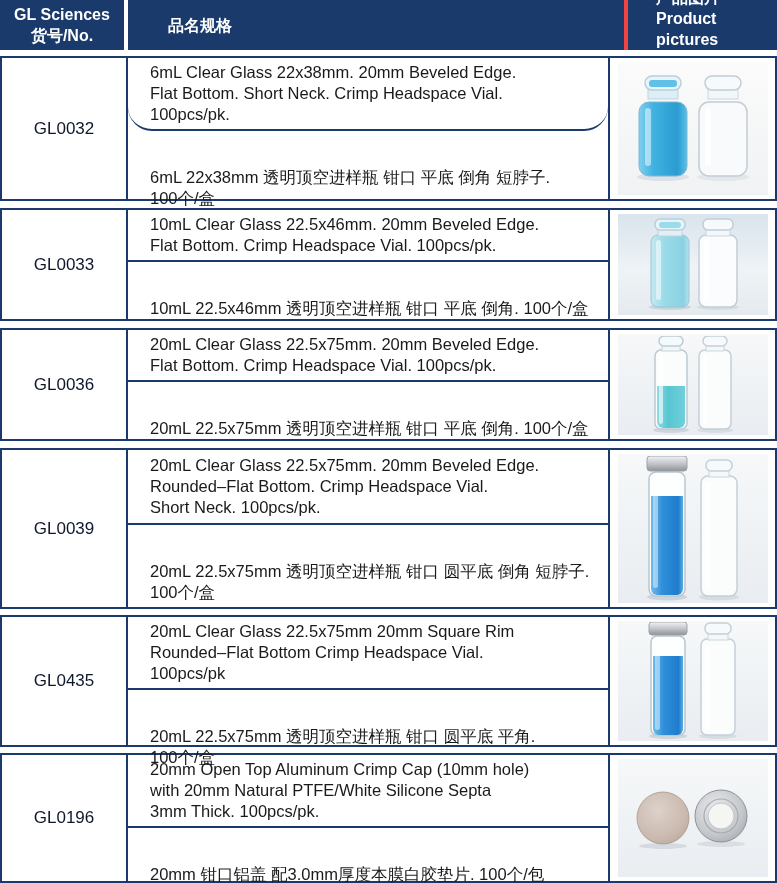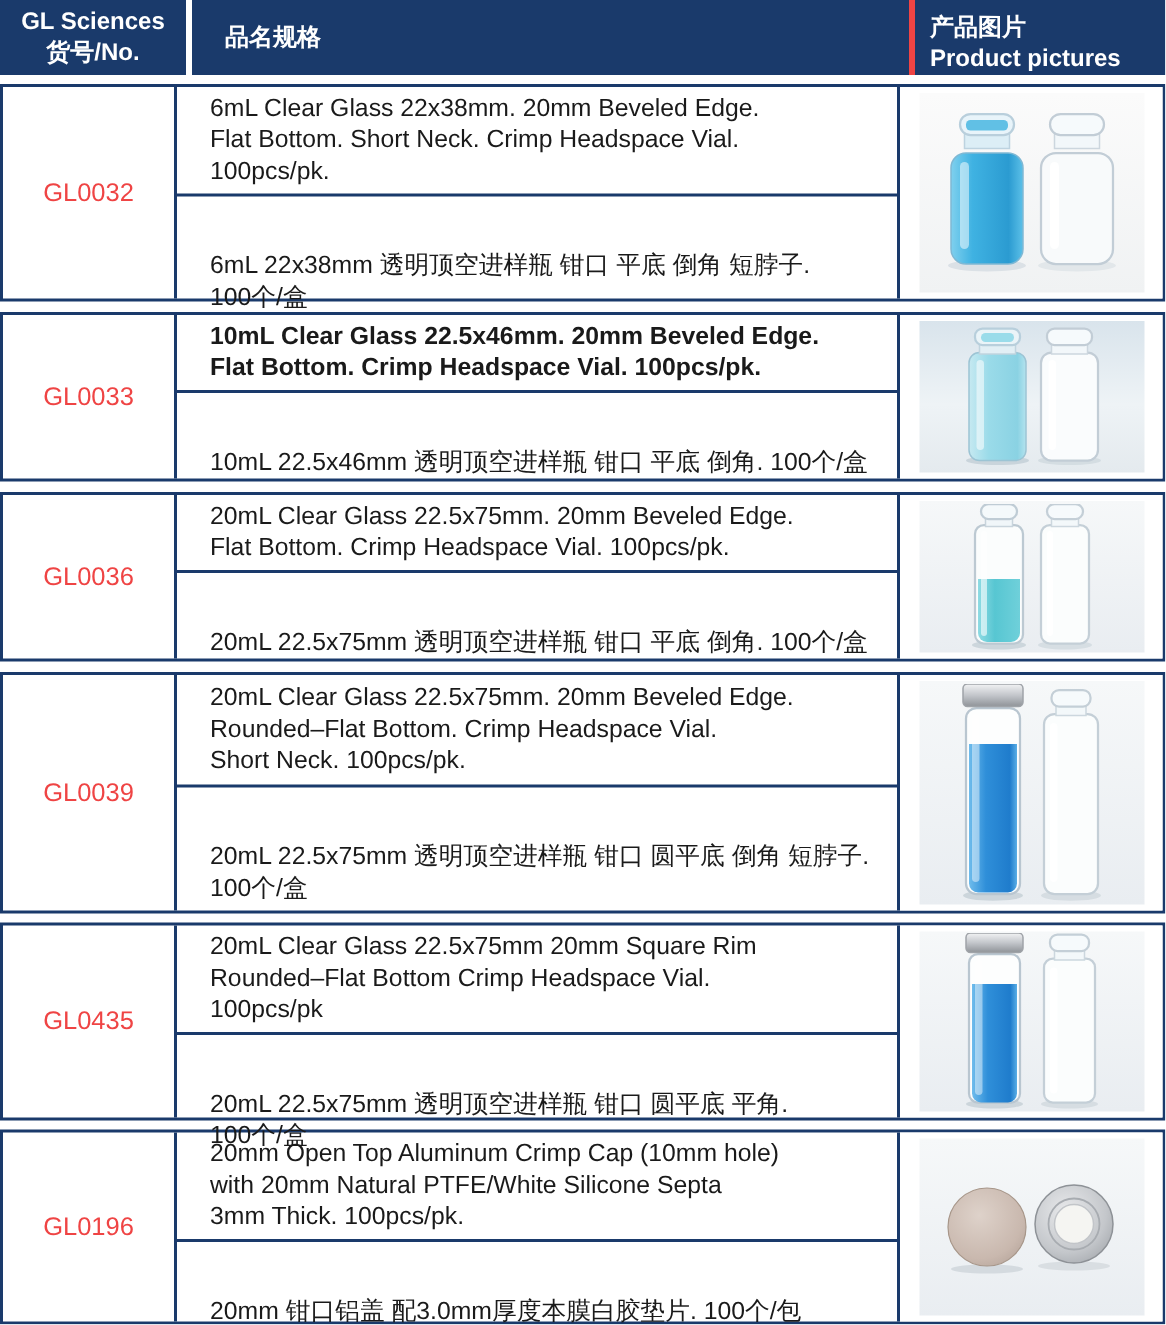--- a/index.html
+++ b/index.html
@@ -2,45 +2,45 @@
 <html style="--navy: #1a3a6b;"><head>
 <meta charset="utf-8">
 <style>
   * { margin:0; padding:0; box-sizing:border-box; }
   html,body { background:#ffffff; }
   body { font-family:"Liberation Sans","DejaVu Sans",sans-serif; color:#1a1a1a; }
   .page { width:777px; height:883px; background:#fff; overflow:hidden; }
 
   
   .thead { display:flex; height:50px; background:var(--navy,#1a3a6b); color:#fff;
-           font-weight:bold; font-size:16px; line-height:21px; margin-bottom:6px; }
+           font-weight:bold; font-size:16px; line-height:21px; margin-bottom:6px;gap:18px; }
   .h-no   { width:128px; border-right:4px solid #fff; display:flex; flex-direction:column;
             justify-content:center; align-items:center; text-align:center; }
   .h-desc { width:482px; border-right:4px solid #ef4444; display:flex; flex-direction:column;
             justify-content:center; padding-left:22px; }
   .h-pic  { flex:1; display:flex; flex-direction:column; justify-content:flex-end; padding-left:10px; }
 
   
   .block { display:flex; border:2px solid var(--navy,#1a3a6b); width:777px; }
-  .c-no   { width:116px; border-right:2px solid var(--navy,#1a3a6b); display:flex;
-            align-items:center; justify-content:center; font-size:17px; color:#ef4444; }
+  .c-no   { width:126px; border-right:2px solid var(--navy,#1a3a6b); display:flex;
+            align-items:center; justify-content:center; font-size:17px; color:#0f172a; }
   .c-desc { width:482px; border-right:2px solid var(--navy,#1a3a6b); display:flex; flex-direction:column; }
   .sub-en { border-bottom:2px solid var(--navy,#1a3a6b); display:flex; align-items:center;
             padding:4px 10px 4px 22px; font-size:16.5px; line-height:21px; white-space:pre-line; }
   .sub-cn { flex:1; display:flex; align-items:center; padding:4px 10px 4px 22px;
             font-size:16.5px; line-height:21px; white-space:pre-line;margin-top:32px; }
   .c-pic  { flex:1; display:flex; align-items:center; justify-content:center; background:#fff; }
   .photo  { width:150px; display:flex; align-items:center; justify-content:center;
             background:linear-gradient(180deg,#f6f8f9,#e9edf1); }
   .photo.light { background:linear-gradient(180deg,#fbfbfb,#f0f2f3); }
   .photo.blue  { background:linear-gradient(180deg,#d9e4ec,#eef3f6 55%,#e4eaee); }
 
   
-  .b1 { height:145px; margin-bottom:7px; } .b1 .sub-en { height:86px; }  .b1 .photo{height:133px;}
-  .b2 { height:113px; margin-bottom:7px; } .b2 .sub-en { height:71px;font-weight:bold; }  .b2 .photo{height:101px;}
+  .b1 { height:145px; margin-bottom:7px; } .b1 .sub-en { height:86px;border-radius:24px; }  .b1 .photo{height:133px;}
+  .b2 { height:113px; margin-bottom:7px; } .b2 .sub-en { height:71px; }  .b2 .photo{height:101px;}
   .b3 { height:113px; margin-bottom:7px; } .b3 .sub-en { height:59px; }  .b3 .photo{height:101px;}
   .b4 { height:161px; margin-bottom:6px; } .b4 .sub-en { height:90px; }  .b4 .photo{height:149px;}
   .b5 { height:132px; margin-bottom:6px; } .b5 .sub-en { height:86px; }  .b5 .photo{height:120px;}
   .b6 { height:130px; }                    .b6 .sub-en { height:80px; }  .b6 .photo{height:118px;}
 </style>
 </head>
 <body>
 
 <div class="page">
 

